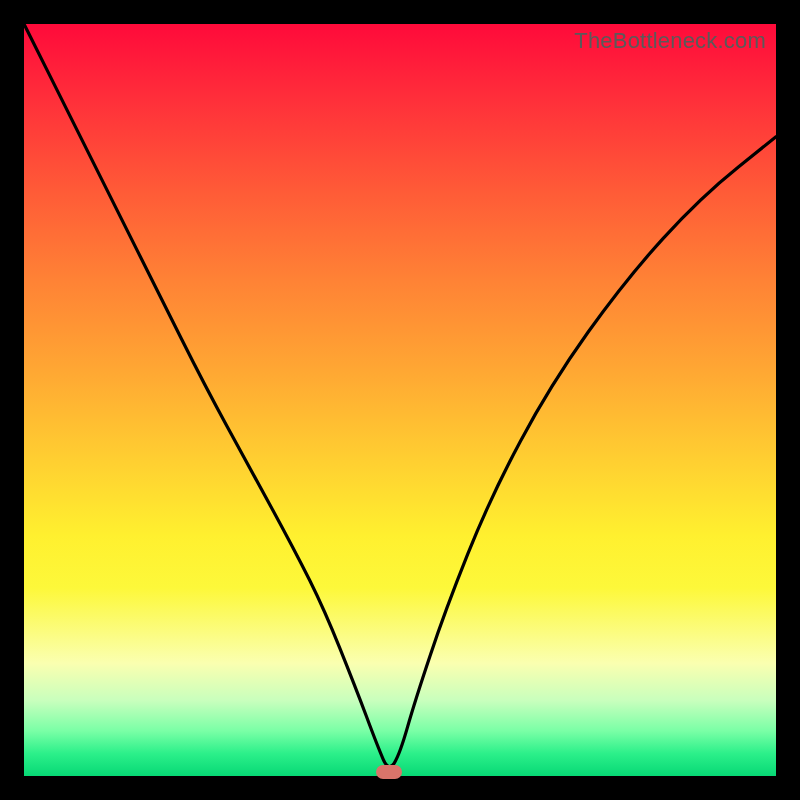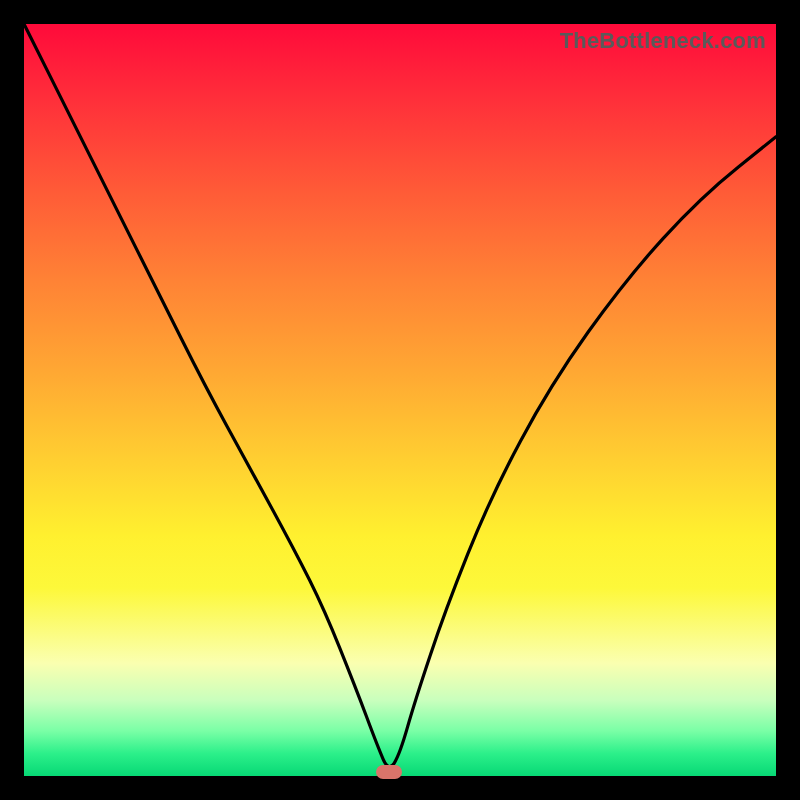--- a/index.html
+++ b/index.html
@@ -38,21 +38,21 @@
       #2cf08a 97%,
       #07d875 100%
     );
   }
   .watermark {
     position: absolute;
     top: 4px;
     right: 10px;
     font-family: Arial, Helvetica, sans-serif;
     font-size: 22px;
-    font-weight: 700;
+    font-weight: 400;
     color: #5a5a5a;
     letter-spacing: 0.2px;
     user-select: none;
   }
   svg.curve {
     position: absolute;
     left: 0;
     top: 0;
     width: 752px;
     height: 752px;

